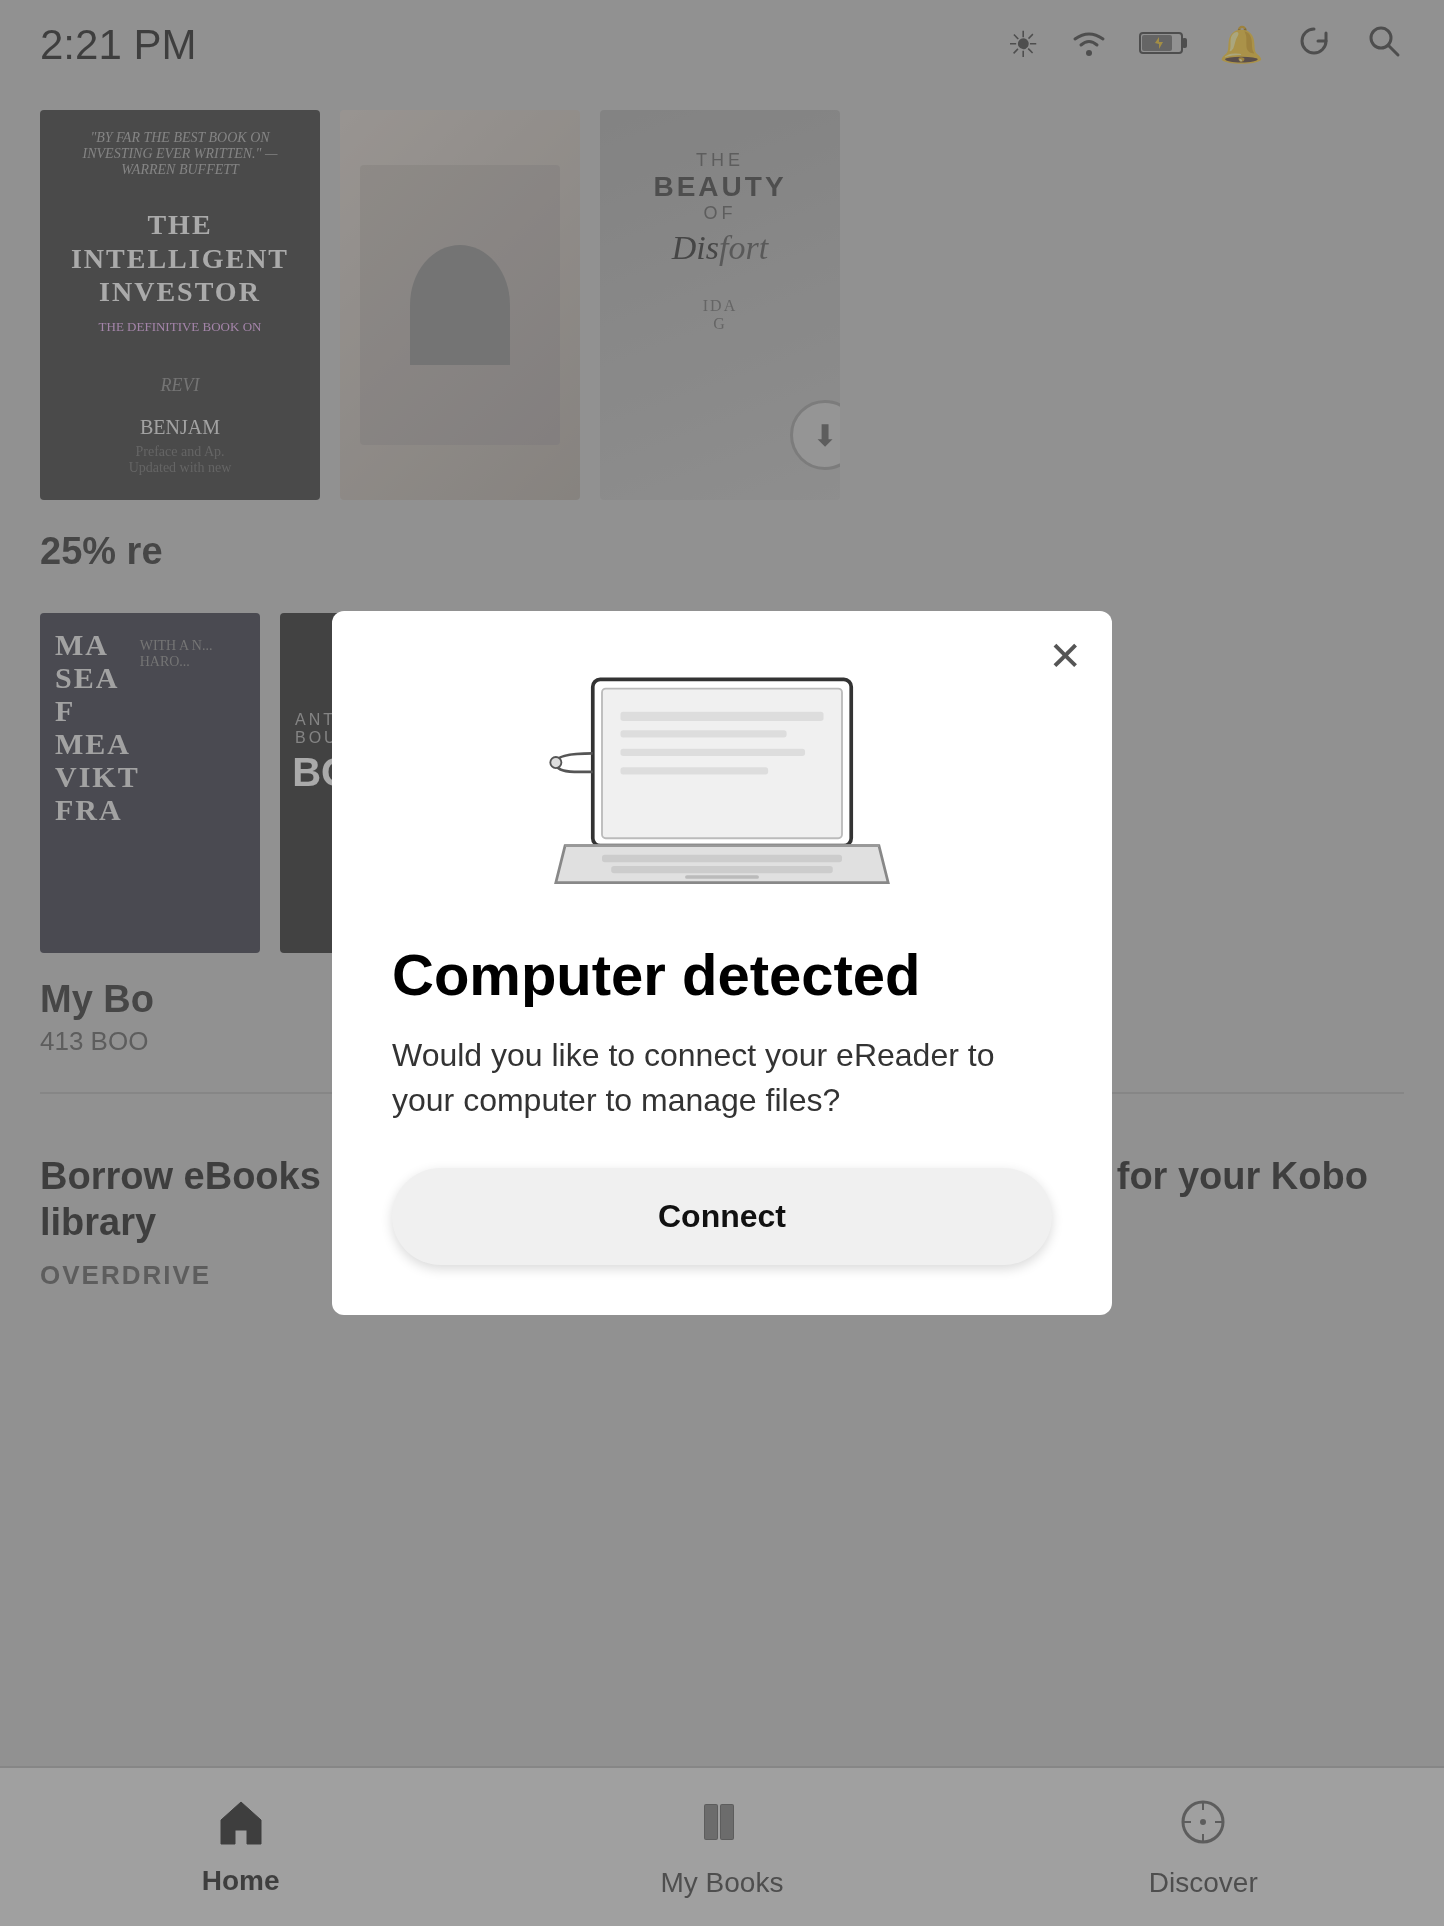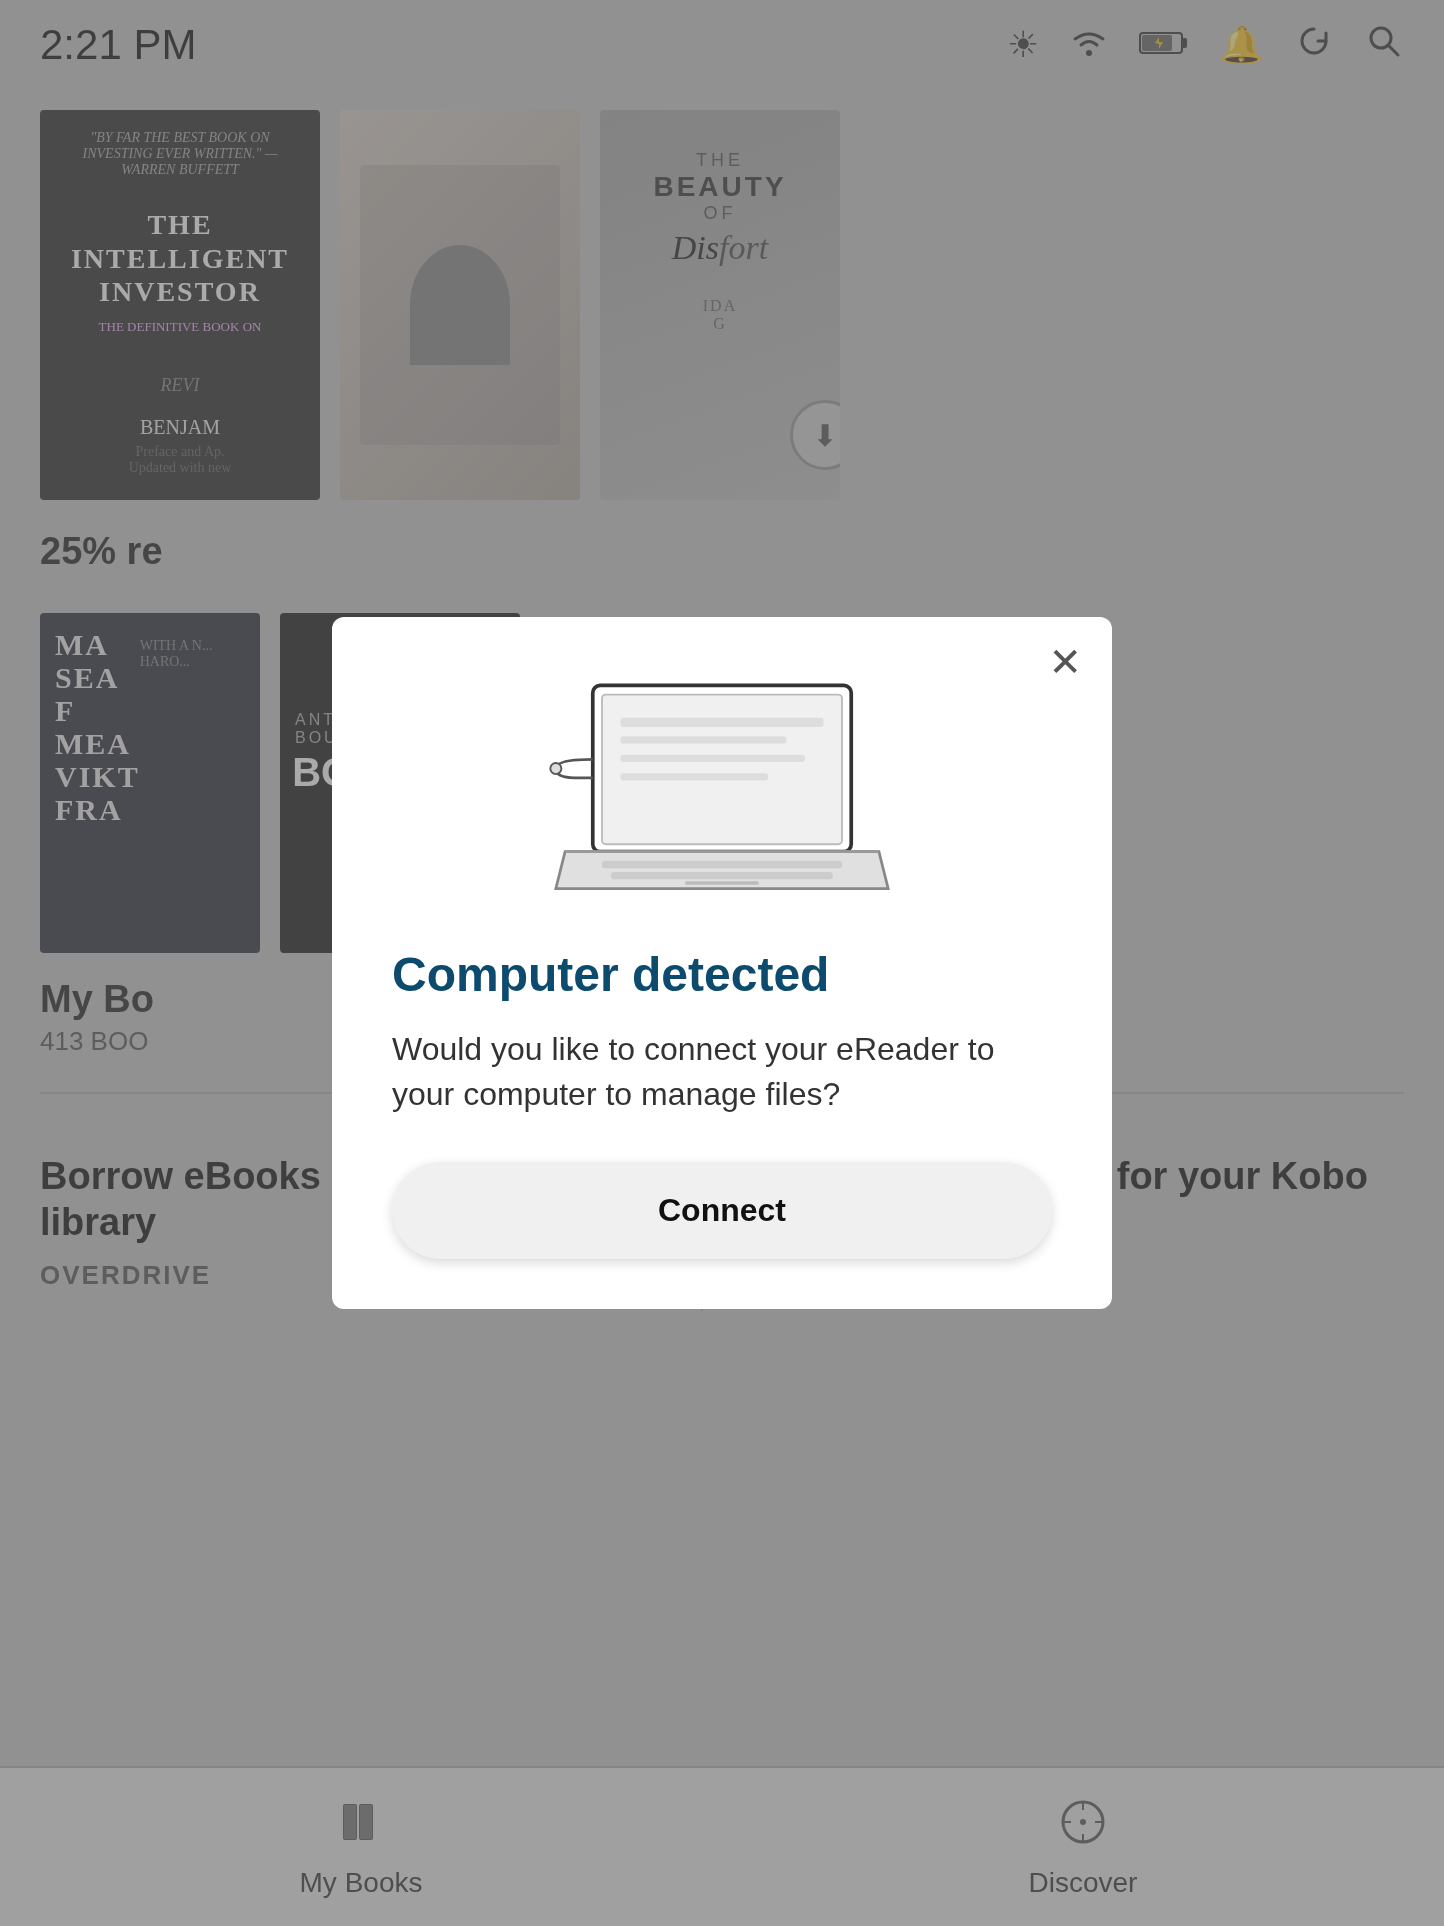--- a/index.html
+++ b/index.html
@@ -310,23 +310,23 @@
     .modal-laptop-icon {
       display: flex;
       justify-content: center;
       margin-bottom: 40px;
     }
     .laptop-svg {
       width: 380px;
       height: 240px;
     }
     .modal-title {
-      font-size: 48px;
+      font-size: 58px;
       font-weight: 700;
-      color: #0c4a6e;
+      color: #000000;
       margin-bottom: 25px;
       font-family: sans-serif;
     }
     .modal-body {
       font-size: 32px;
       color: #333;
       line-height: 1.4;
       margin-bottom: 45px;
       font-family: sans-serif;
     }
@@ -475,20 +475,28 @@
     <div class="promo-title">Borrow eBooks from your public library</div>
     <div class="promo-subtitle">OVERDRIVE</div>
   </div>
   <div class="promo-card">
     <div class="promo-title">Read the user guide for your Kobo Forma</div>
     <div class="promo-subtitle">USER GUIDE</div>
   </div>
 </div>
 
 <div class="bottom-nav">
+  <div class="nav-item active">
+    <span class="nav-icon">
+      <svg width="52" height="48" viewBox="0 0 52 48" fill="none">
+        <path d="M6 22 L26 4 L46 22 L46 46 L32 46 L32 32 L20 32 L20 46 L6 46 Z" fill="#111" stroke="#111" stroke-width="1"></path>
+      </svg>
+    </span>
+    <span class="nav-label">Home</span>
+  </div>
   <div class="nav-item">
     <span class="nav-icon">
       <svg width="52" height="52" viewBox="0 0 52 52" fill="none">
         <rect x="8" y="8" width="14" height="36" rx="2" fill="#555"></rect>
         <rect x="24" y="8" width="14" height="36" rx="2" fill="#555"></rect>
         <rect x="9" y="9" width="12" height="34" rx="1" fill="#777"></rect>
         <rect x="25" y="9" width="12" height="34" rx="1" fill="#777"></rect>
       </svg>
     </span>
     <span class="nav-label">My Books</span>

